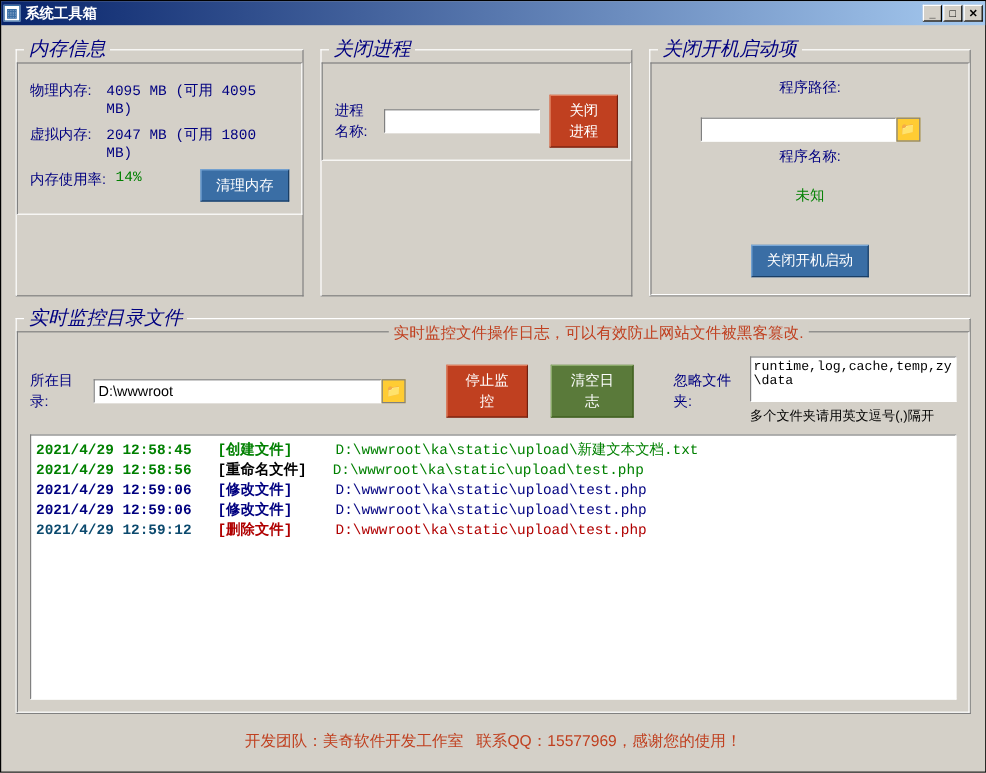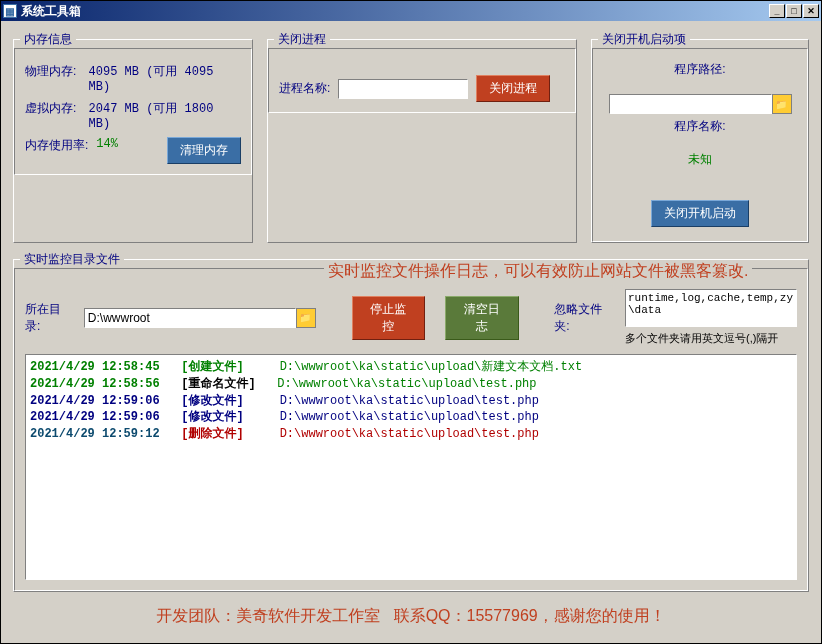--- a/index.html
+++ b/index.html
@@ -7,63 +7,63 @@
 .window { width: 822px; height: 644px; background: #d4d0c8; border: 1px solid #000; display: flex; flex-direction: column; }
 .titlebar { background: linear-gradient(to right, #08246b, #a6caf0); color: white; height: 20px; display: flex; align-items: center; padding: 0 2px; font-size: 12px; font-weight: bold; }
 .titlebar-icon { width: 14px; height: 14px; background: #fff; border: 1px solid #3a6ea5; margin-right: 4px; display: flex; align-items: center; justify-content: center; color: #3a6ea5; font-size: 10px; }
 .titlebar-text { flex: 1; }
 .titlebar-buttons { display: flex; gap: 1px; }
 .titlebar-btn { width: 16px; height: 14px; background: #d4d0c8; border: 1px solid #fff; border-right-color: #000; border-bottom-color: #000; font-size: 9px; font-family: Arial; display: flex; align-items: center; justify-content: center; color: #000; font-weight: bold; cursor: pointer; }
 .content { flex: 1; padding: 10px 12px; display: flex; flex-direction: column; gap: 8px; }
 .top-row { display: flex; gap: 14px; }
 fieldset { border: 1px solid #808080; border-top-color: #fff; border-left-color: #fff; padding: 0; position: relative; background: #d4d0c8; }
 fieldset > .inner-border { border: 1px solid #808080; border-bottom-color: #fff; border-right-color: #fff; padding: 8px 10px 10px; }
-legend { padding: 0 4px; color: #000080; font-size: 12px; margin-left: 6px; }
+legend { padding: 0 4px; color: #000080; font-size: 16px; margin-left: 6px; font-style: italic; }
 .memory-box { width: 240px; }
 .memory-box .row { display: flex; align-items: flex-start; margin: 6px 0; gap: 4px; color: #000080; }
 .memory-box .label { width: 60px; }
 .memory-box .value { font-family: "Courier New", monospace; }
 .usage-row { display: flex; align-items: flex-start; gap: 8px; color: #000080; }
 .usage-pct { color: #008000; font-family: "Courier New", monospace; }
 .btn { padding: 3px 10px; border: 1px solid; border-color: #fff #404040 #404040 #fff; background: #d4d0c8; cursor: pointer; font-size: 12px; font-family: inherit; }
 .btn-blue { background: #3a6ea5; color: #fff; border-color: #7aa8d8 #1a3e65 #1a3e65 #7aa8d8; padding: 4px 12px; }
 .btn-red { background: #c04020; color: #fff; border-color: #e08060 #702010 #702010 #e08060; padding: 4px 12px; }
 .btn-green { background: #5a7a3a; color: #fff; border-color: #8aaa6a #3a5a1a #3a5a1a #8aaa6a; padding: 4px 12px; }
 .close-process-box { flex: 1; }
 .close-process-box .row { display: flex; align-items: center; gap: 8px; margin-top: 18px; color: #000080; }
-.startup-box { width: 218px; }
+.startup-box { width: 268px; }
 .startup-box .row { display: flex; align-items: center; gap: 16px; margin: 4px 0; color: #000080; flex-direction: column; }
 .text-input { border: 1px solid; border-color: #808080 #fff #fff #808080; background: #fff; height: 20px; padding: 0 3px; font-family: inherit; font-size: 12px; }
 .path-input-wrap { display: flex; flex: 1; }
 .path-input-wrap input { flex: 1; }
 .browse-btn { width: 20px; height: 20px; background: #ffcc33; border: 1px solid #808080; cursor: pointer; display: flex; align-items: center; justify-content: center; }
 .monitor-box { flex: 1; display: flex; flex-direction: column; }
 .monitor-box .inner-border { flex: 1; display: flex; flex-direction: column; }
-.monitor-title { color: #c04020; font-size: 16px; position: absolute; left: 310px; top: -7px; background: #d4d0c8; padding: 0 4px; }
+.monitor-title { color: #c04020; font-size: 13px; position: absolute; left: 310px; top: -7px; background: #d4d0c8; padding: 0 4px; }
 .monitor-row1 { display: flex; align-items: center; gap: 8px; margin-top: 12px; }
 .monitor-row1 .label { color: #000080; }
-.dir-input { width: 212px; }
+.dir-input { width: 240px; }
 .ignore-box { display: flex; flex-direction: column; align-items: flex-start; gap: 4px; }
 .ignore-label { color: #000080; }
 .ignore-input { width: 172px; height: 38px; border: 1px solid; border-color: #808080 #fff #fff #808080; background: #fff; font-size: 11px; font-family: "Courier New", monospace; padding: 2px; resize: none; }
 .ignore-hint { font-size: 11px; color: #000; }
 .usage-desc { color: #008080; font-size: 12px; margin-top: 8px; }
 .log-area { flex: 1; background: #fff; border: 1px solid; border-color: #808080 #fff #fff #808080; margin-top: 8px; padding: 4px; font-family: "Courier New", "SimSun", monospace; font-size: 12px; line-height: 1.4; overflow: auto; }
 .log-line { white-space: pre; }
 .ts-green { color: #008000; font-weight: bold; }
 .ts-blue { color: #000080; font-weight: bold; }
 .ts-red { color: #0c4a6e; font-weight: bold; }
 .tag-green { color: #008000; font-weight: bold; }
 .tag-black { color: #000; font-weight: bold; }
 .tag-blue { color: #000080; font-weight: bold; }
 .tag-red { color: #b00000; font-weight: bold; }
 .path-green { color: #008000; }
 .path-blue { color: #000080; }
 .path-red { color: #b00000; }
-.footer { text-align: center; color: #c04020; padding: 6px 0; font-size: 16px; }
+.footer { text-align: center; color: #c04020; padding: 6px 0; font-size: 13px; }
 .green-text { color: #008000; }
 </style>
 </head>
 <body>
 
 <div class="window">
   <div class="titlebar">
     <div class="titlebar-icon">▦</div>
     <div class="titlebar-text">系统工具箱</div>
     <div class="titlebar-buttons">

